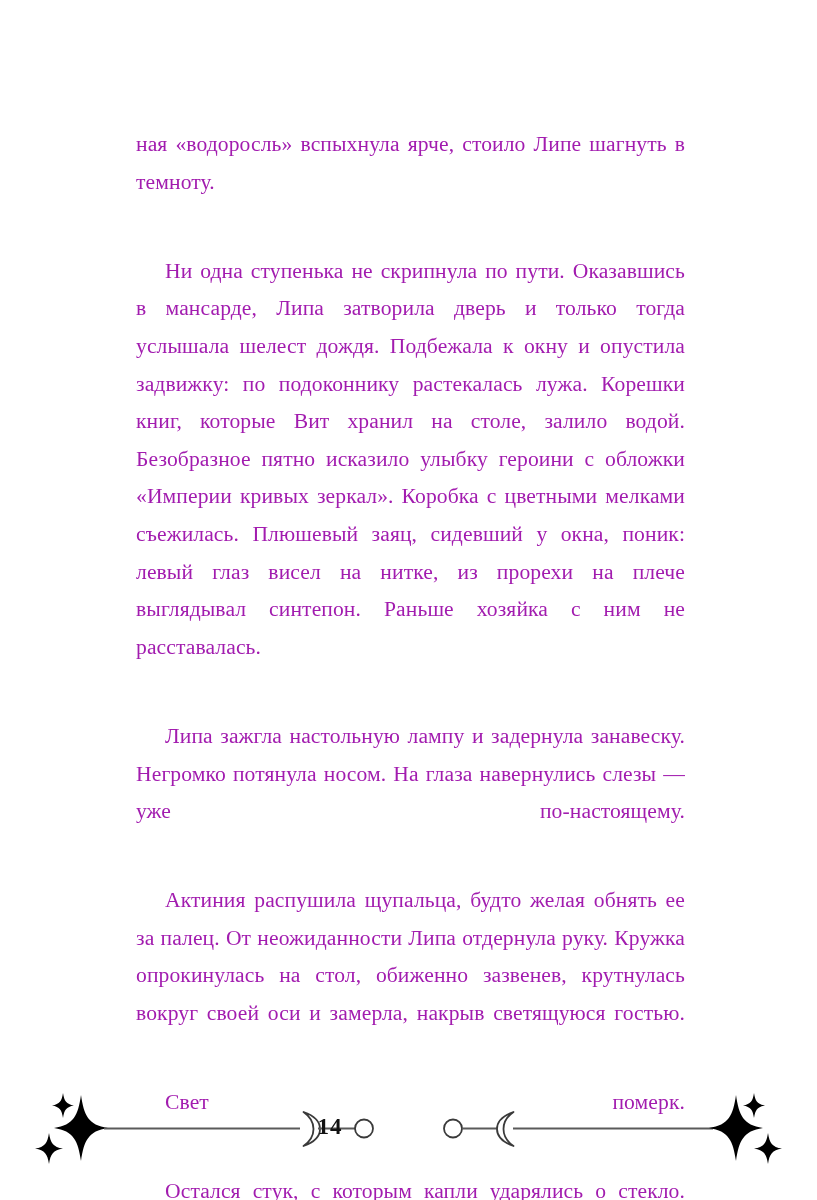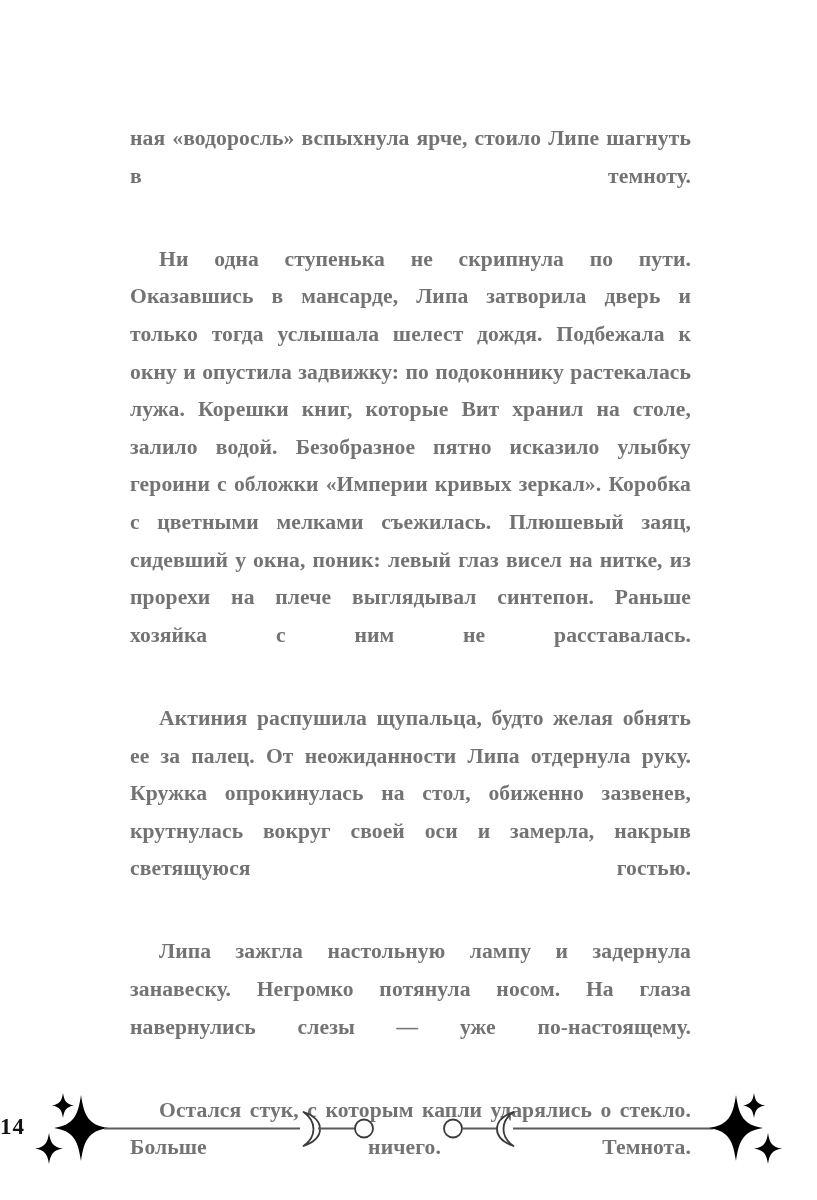--- a/index.html
+++ b/index.html
@@ -17,29 +17,28 @@
   }
 
   
   .text-block {
     position: absolute;
     left: 122px;
     top: 112px;
     width: 577px;
   }
   .para {
-    margin: 8px;
+    margin: 14px;
     font-size: 21.6px;
     line-height: 37.6px;
-    color: #737373;
+    color: #a21caf;
     text-align: justify;
     text-indent: 29px;
     letter-spacing: 0.1px;
     word-spacing: 0.4px;
-    font-weight: bold;
     -webkit-font-smoothing: antialiased;
   }
   .para.no-indent { text-indent: 0; }
   
   .para:after { content: ""; display: inline-block; width: 100%; }
 
   
   .footer-ornament {
     position: absolute;
     left: 0;
@@ -47,38 +46,40 @@
     width: 817px;
     height: 92px;
   }
   .footer-ornament svg { display: block; }
 
   .page-number {
     position: absolute;
     left: 0;
     top: 1112px;
     width: 660px;
+    text-align: center;
     font-family: "Liberation Serif", "DejaVu Serif", serif;
     font-size: 23px;
     font-weight: 700;
     color: #121212;
     letter-spacing: 1px;
     line-height: 30px;
   }
 </style>
 </head>
 <body>
 
 <div class="page">
 
   <div class="text-block">
     <p class="para no-indent">ная «водоросль» вспыхнула ярче, стоило Липе шагнуть в темноту.</p>
     <p class="para">Ни одна ступенька не скрипнула по пути. Оказавшись в мансарде, Липа затворила дверь и только тогда услышала шелест дождя. Подбежала к окну и опустила задвижку: по подоконнику растекалась лужа. Корешки книг, которые Вит хранил на столе, залило водой. Безобразное пятно исказило улыбку героини с обложки «Империи кривых зеркал». Коробка с цветными мелками съежилась. Плюшевый заяц, сидевший у окна, поник: левый глаз висел на нитке, из прорехи на плече выглядывал синтепон. Раньше хозяйка с ним не расставалась.</p>
+    <p class="para">Липа зажгла настольную лампу и задернула занавеску. Негромко потянула носом. На глаза навернулись слезы — уже по-настоящему.</p>
     <p class="para">Актиния распушила щупальца, будто желая обнять ее за палец. От неожиданности Липа отдернула руку. Кружка опрокинулась на стол, обиженно зазвенев, крутнулась вокруг своей оси и замерла, накрыв светящуюся гостью.</p>
-    <p class="para">Липа зажгла настольную лампу и задернула занавеску. Негромко потянула носом. На глаза навернулись слезы — уже по-настоящему.</p>
+    <p class="para">Свет померк.</p>
     <p class="para">Остался стук, с которым капли ударялись о стекло. Больше ничего. Темнота.</p>
 
   </div>
 
   <div class="footer-ornament">
     <svg width="817" height="92" viewBox="0 0 817 92" xmlns="http://www.w3.org/2000/svg">
 
       <g>
         <path d="M81 10 C84 30, 88 40, 108 43 C88 46, 84 56, 81 76 C78 56, 74 46, 54 43 C74 40, 78 30, 81 10 Z" fill="#000000"></path>
       </g>

